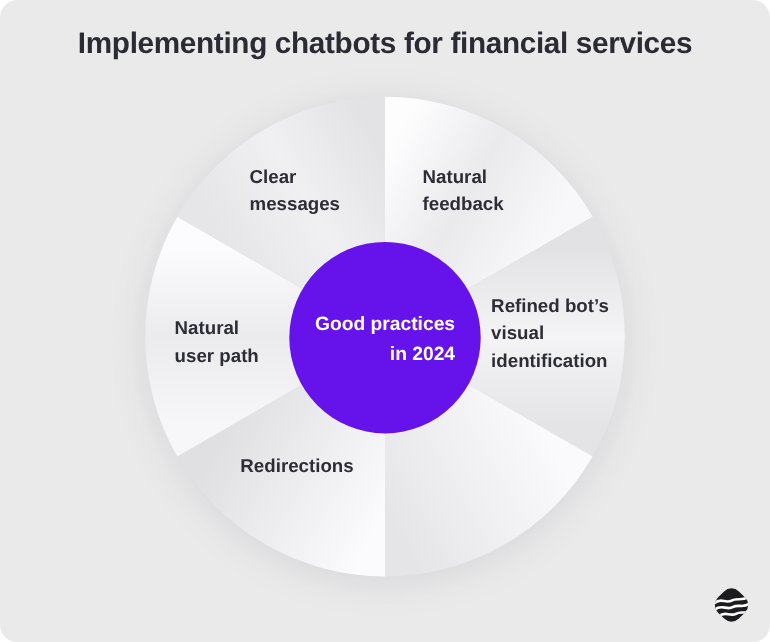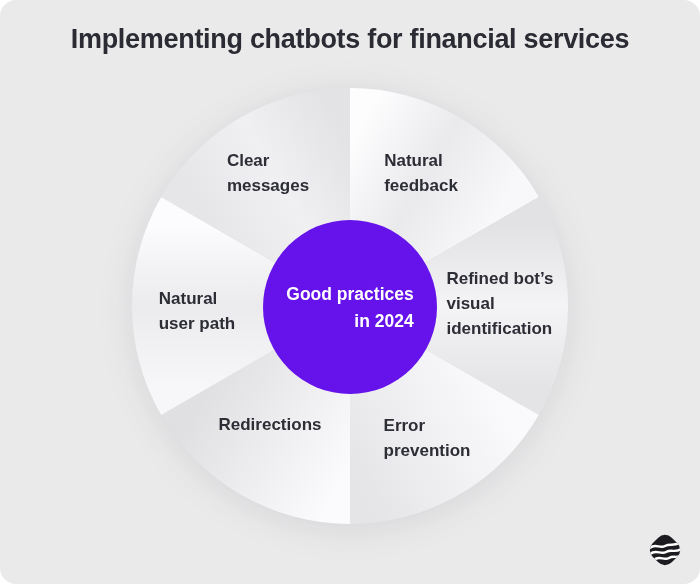--- a/index.html
+++ b/index.html
@@ -112,22 +112,20 @@
     </g>
 
     <circle cx="350" cy="307" r="87" fill="#6513ea"></circle>
   </svg>
 
   <div class="seg-label seg-allowing">Natural
 feedback</div>
   <div class="seg-label seg-refined">Refined bot’s
 visual
 identification</div>
-  <div class="seg-label seg-error">Error
-prevention</div>
   <div class="seg-label seg-redirections">Redirections</div>
   <div class="seg-label seg-natural">Natural
 user path</div>
   <div class="seg-label seg-clear">Clear
 messages</div>
 
   <div class="center-label">Good practices
 in 2024</div>
 
   <svg class="brand-logo" viewBox="0 0 44 44">

